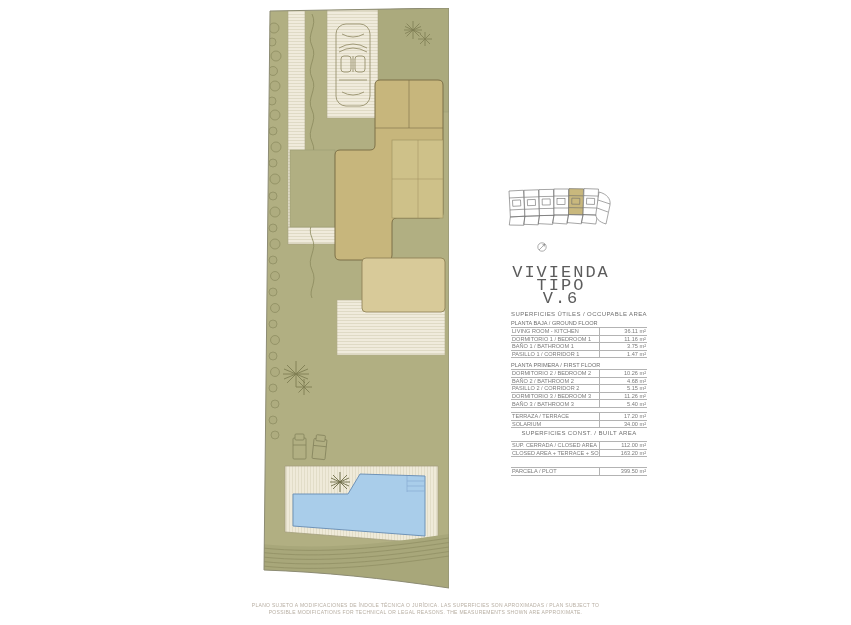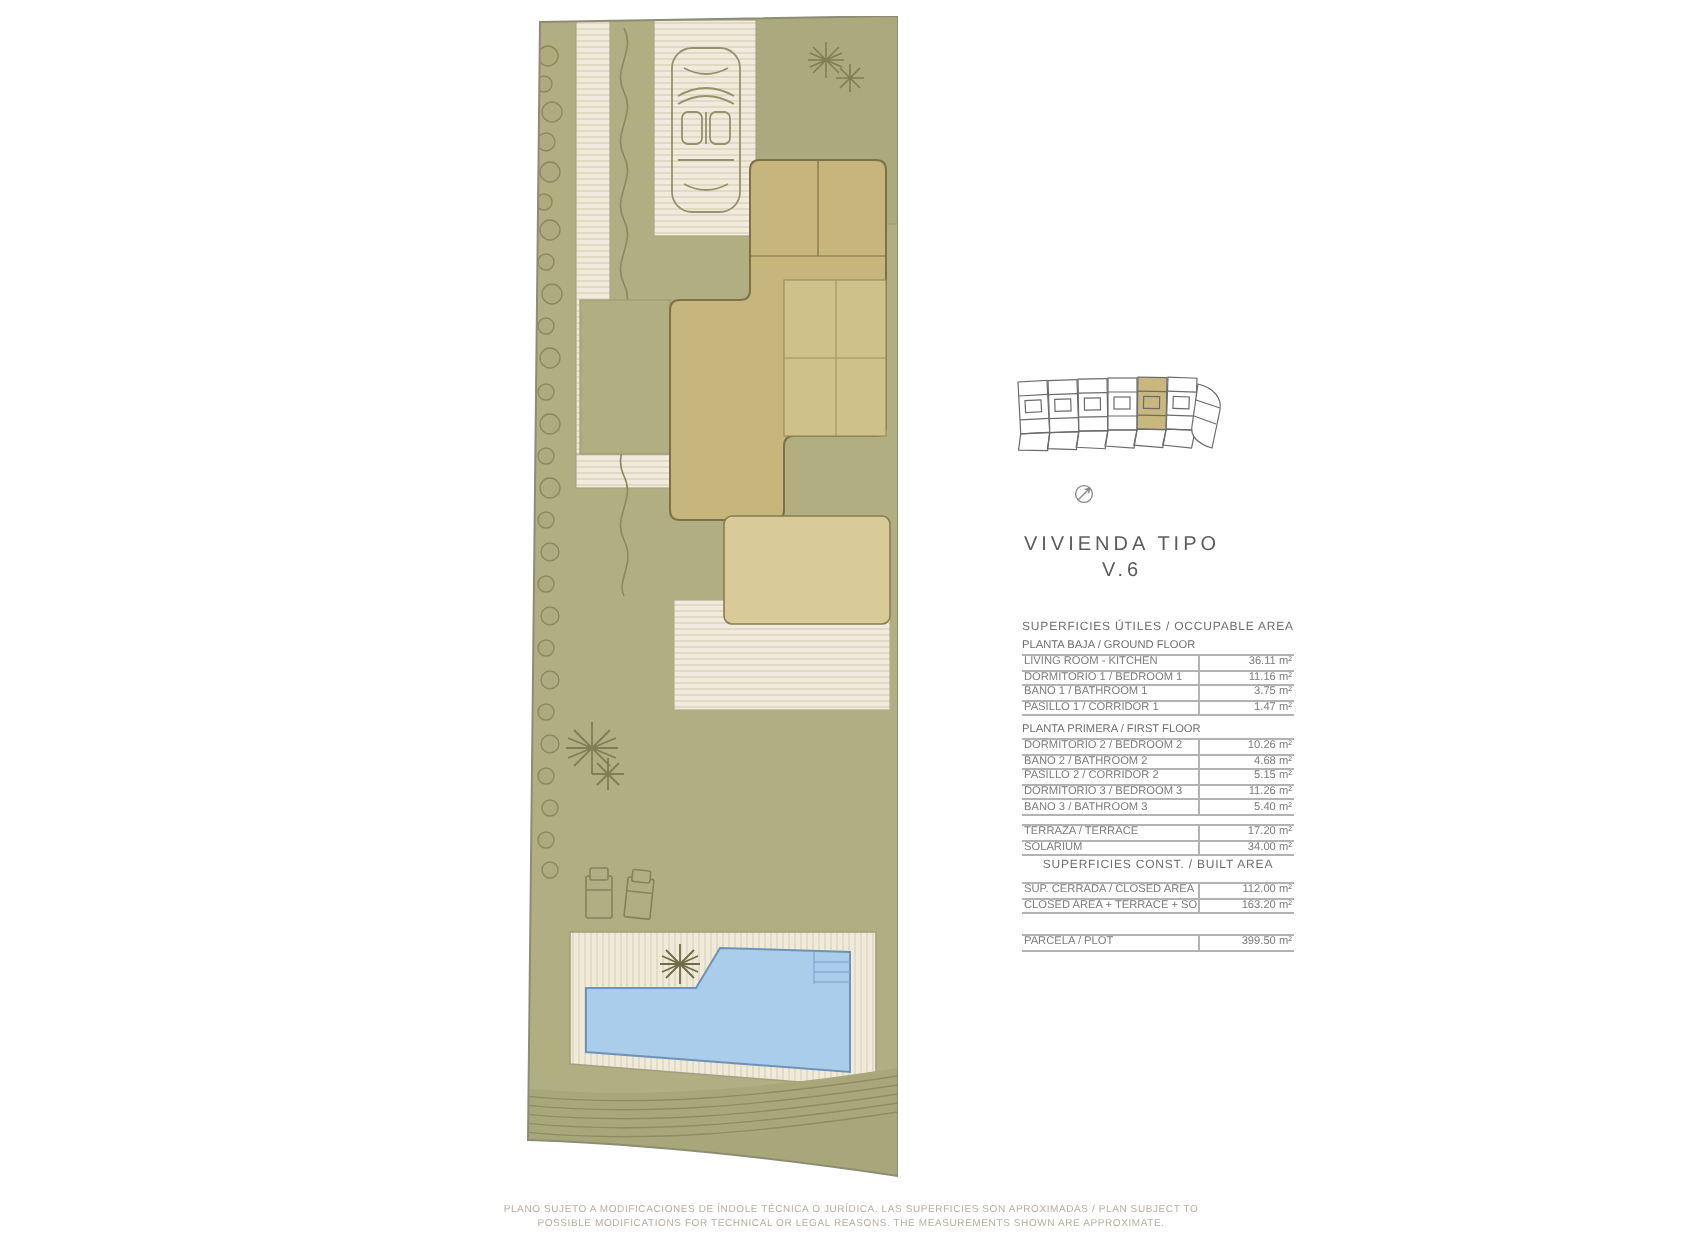--- a/index.html
+++ b/index.html
@@ -1,21 +1,21 @@
 <!DOCTYPE html>
 <html><head>
 <meta charset="utf-8">
 <style>
   html,body{margin:0;padding:0;background:#ffffff;}
   .sheet{position:relative;width:851px;height:625px;background:#ffffff;overflow:hidden;
          font-family:"Liberation Sans",sans-serif;}
   #siteplan{position:absolute;left:262px;top:8px;}
   #keyplan{position:absolute;left:506px;top:184px;}
   .title{position:absolute;left:500px;top:266px;width:122px;text-align:center;
-         color:#5c5c5c;font-size:10px;letter-spacing:2px;line-height:13px;}
+         color:#5c5c5c;font-size:17px;letter-spacing:2px;line-height:13px;font-family:Liberation Mono, monospace;}
   .hdr{position:absolute;left:511px;width:136px;text-align:center;font-size:6px;
        letter-spacing:.4px;color:#6f6f6f;white-space:nowrap;}
   .hdr-useful{top:311px}
   .hdr-built{top:430px}
   .seclbl{position:absolute;left:511px;font-size:5.6px;color:#6f6f6f;white-space:nowrap;}
   .sec-ground{top:320px}
   .sec-first{top:362px}
   .tbl{position:absolute;left:511px;width:136px;border-top:1px solid #b3b3b3;}
   .tbl-ground{top:327px}
   .tbl-first{top:369px}

